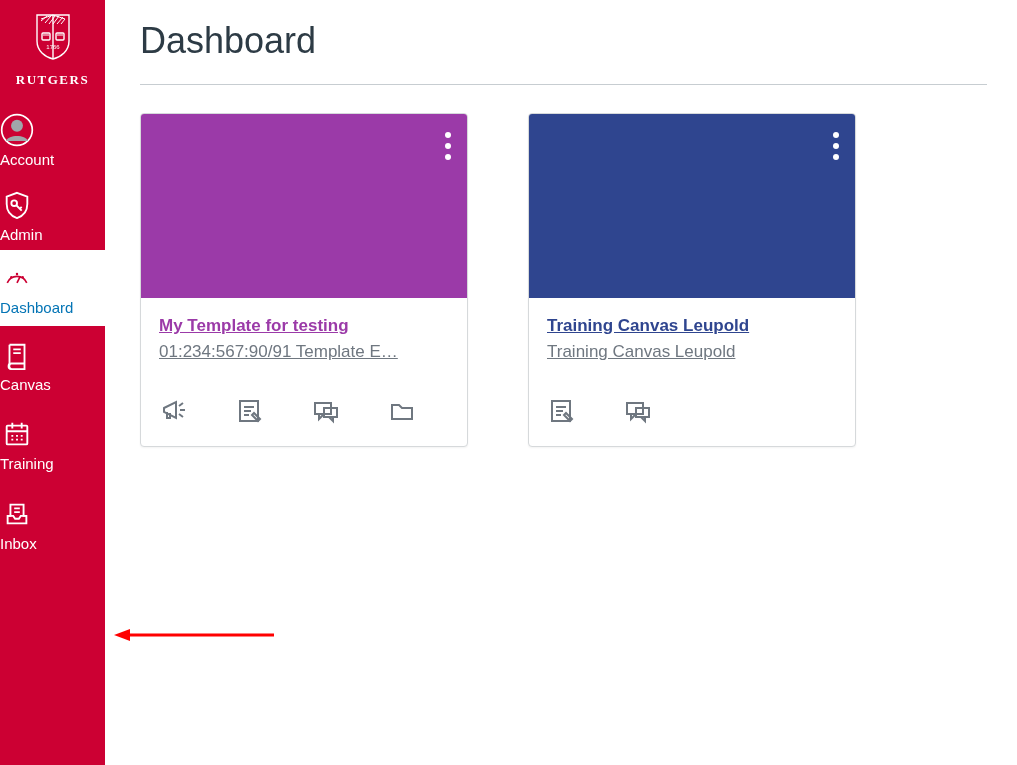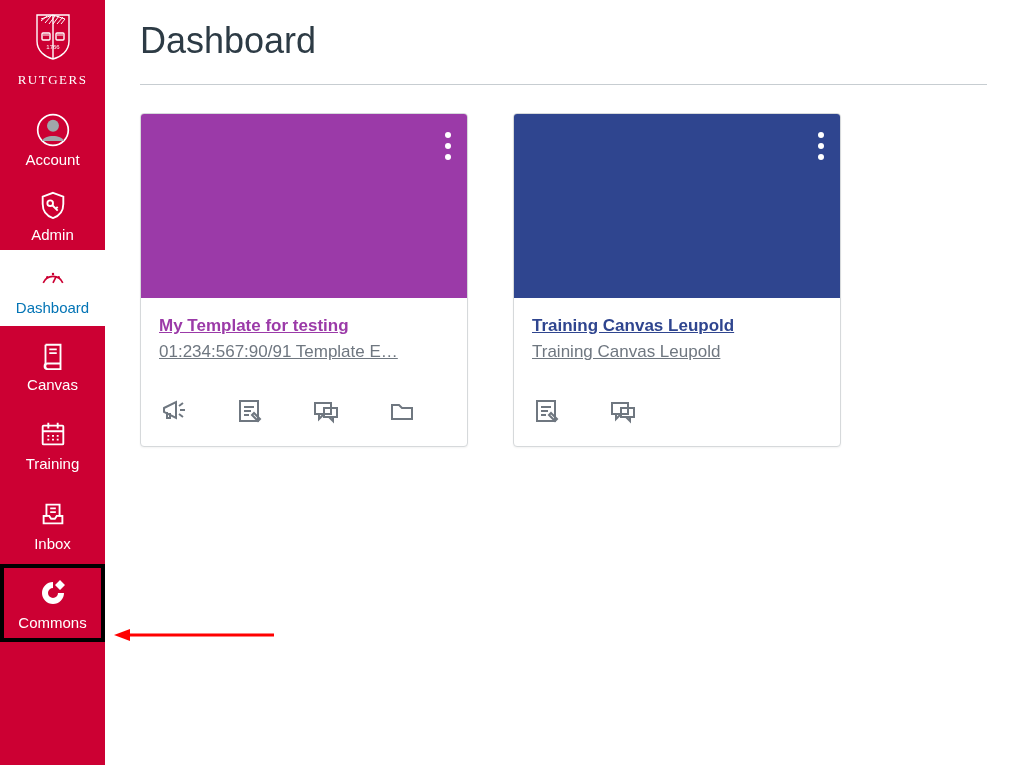--- a/index.html
+++ b/index.html
@@ -29,28 +29,27 @@
     justify-content: center;
     color: #fff;
   }
   .logo-shield {
     width: 42px; height: 50px;
     display:flex; align-items:center; justify-content:center;
   }
   .logo-text {
     font-size: 13px;
     letter-spacing: 1.5px;
-    font-weight: 400;
+    font-weight: 700;
     margin-top: 10px;
     font-family: Georgia, serif;
   }
   .nav-item {
     display: flex;
     flex-direction: column;
-    align-items: center;
     justify-content: center;
     color: #fff;
     font-size: 15px;
     cursor: pointer;
     height: 80px;
     position: relative;
   }
   .nav-item.active {
     background: #ffffff;
     color: #cc0033;
@@ -78,21 +77,21 @@
     color: #2d3b45;
     margin-bottom: 22px;
   }
   .divider {
     border: none;
     border-top: 1px solid #c7cdd1;
     margin-bottom: 28px;
   }
   .cards {
     display: flex;
-    gap: 45px;
+    gap: 60px;
   }
   .card {
     width: 328px;
     border: 1px solid #d6d9db;
     border-radius: 4px;
     overflow: hidden;
     background: #fff;
     box-shadow: 0 1px 2px rgba(0,0,0,0.05);
     cursor: pointer;
   }
@@ -242,29 +241,20 @@
     <span class="icon-wrap">
       <svg viewBox="0 0 32 32" width="30" height="30" fill="none" stroke="#fff" stroke-width="2">
           <path d="M9 6 H23 V18 H26 L26 26 H6 V18 H9 Z"></path>
           <path d="M6 18 H12 L14 21 H18 L20 18 H26"></path>
           <path d="M13 10 H19 M13 14 H19"></path>
         </svg>
     </span>
     <span class="nav-label">Inbox</span>
   </div>
 
-  <div class="nav-item highlighted" style="height:78px">
-    <span class="icon-wrap">
-      <svg viewBox="0 0 32 32" width="32" height="32" fill="#fff">
-          <path d="M16 5 A11 11 0 1 0 27 16 H21 A5 5 0 1 1 16 11 V5 Z"></path>
-          <path d="M18 8 L28 8 L23 3 Z M18 8 L28 8 L23 13 Z"></path>
-        </svg>
-    </span>
-    <span class="nav-label">Commons</span>
-  </div>
 
 
 </nav>
 
 <main class="main">
   <h1 class="page-title">Dashboard</h1>
   <hr class="divider">
 
   <div class="cards">
 

